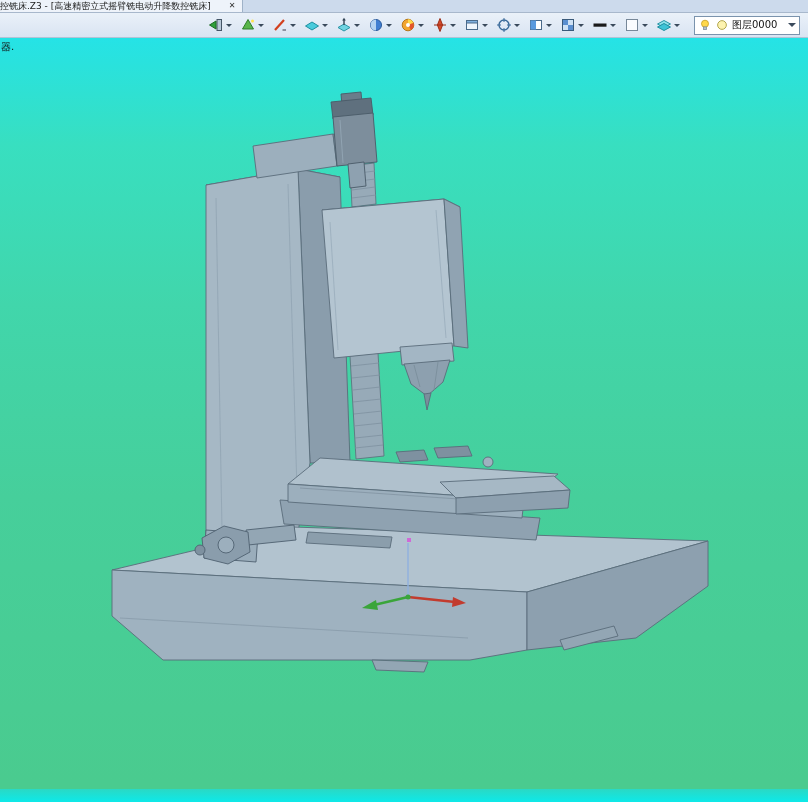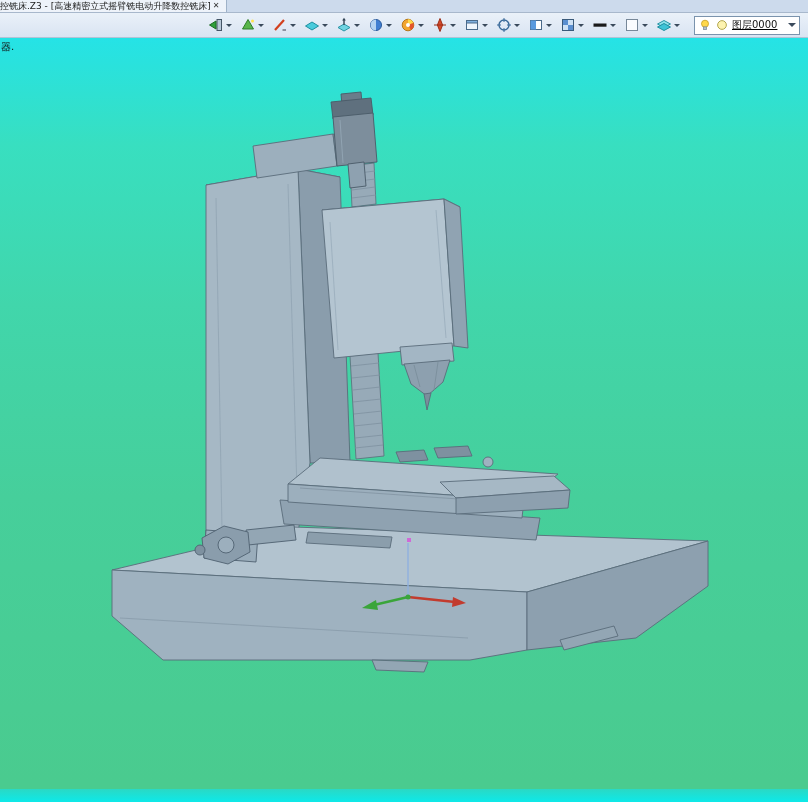--- a/index.html
+++ b/index.html
@@ -2,30 +2,30 @@
 <html><head>
 <meta charset="utf-8">
 <style>
   * { margin:0; padding:0; box-sizing:border-box; }
   html,body { width:808px; height:802px; overflow:hidden;
               font-family:"DejaVu Sans", sans-serif; }
 
   
   .tabbar { height:13px; background:#ccdaec; display:flex; align-items:stretch;
             border-bottom:1px solid #a8b8cc; }
-  .tab { display:flex; align-items:center; gap:0; padding:0 5px 0 0;
+  .tab { display:flex; align-items:center; gap:16px; padding:0 5px 0 0;
          background:#eef3fa; border-right:1px solid #9fb2c8; max-width:320px; }
   .tab-title { font-size:9px; color:#1a1a1a; white-space:nowrap; overflow:hidden; }
   .tab-close { font-size:8px; color:#333; line-height:10px; cursor:pointer;
                padding:0 2px; }
 
   
   .toolbar { height:25px; background:linear-gradient(#eaf1f9,#d9e4f2);
              border-bottom:1px solid #b2c2d6; display:flex; align-items:center;
-             padding-left:206px;text-decoration:underline; }
+             padding-left:206px; }
   .tbtn { display:flex; align-items:center; border:none; background:transparent;
           padding:1px 2px; margin-right:4px; cursor:pointer; border-radius:2px; }
   .tbtn svg { width:16px; height:16px; display:block; }
   .caret { width:0; height:0; border-left:3px solid transparent;
            border-right:3px solid transparent; border-top:3px solid #3a4a5c;
            margin-left:2px; }
   .combo { margin-left:auto; margin-right:8px; height:19px; background:#ffffff;
            border:1px solid #7a93ad; display:flex; align-items:center;
            padding:0 3px; gap:3px; min-width:106px; cursor:pointer; }
   .combo svg { width:14px; height:14px; display:block; }

